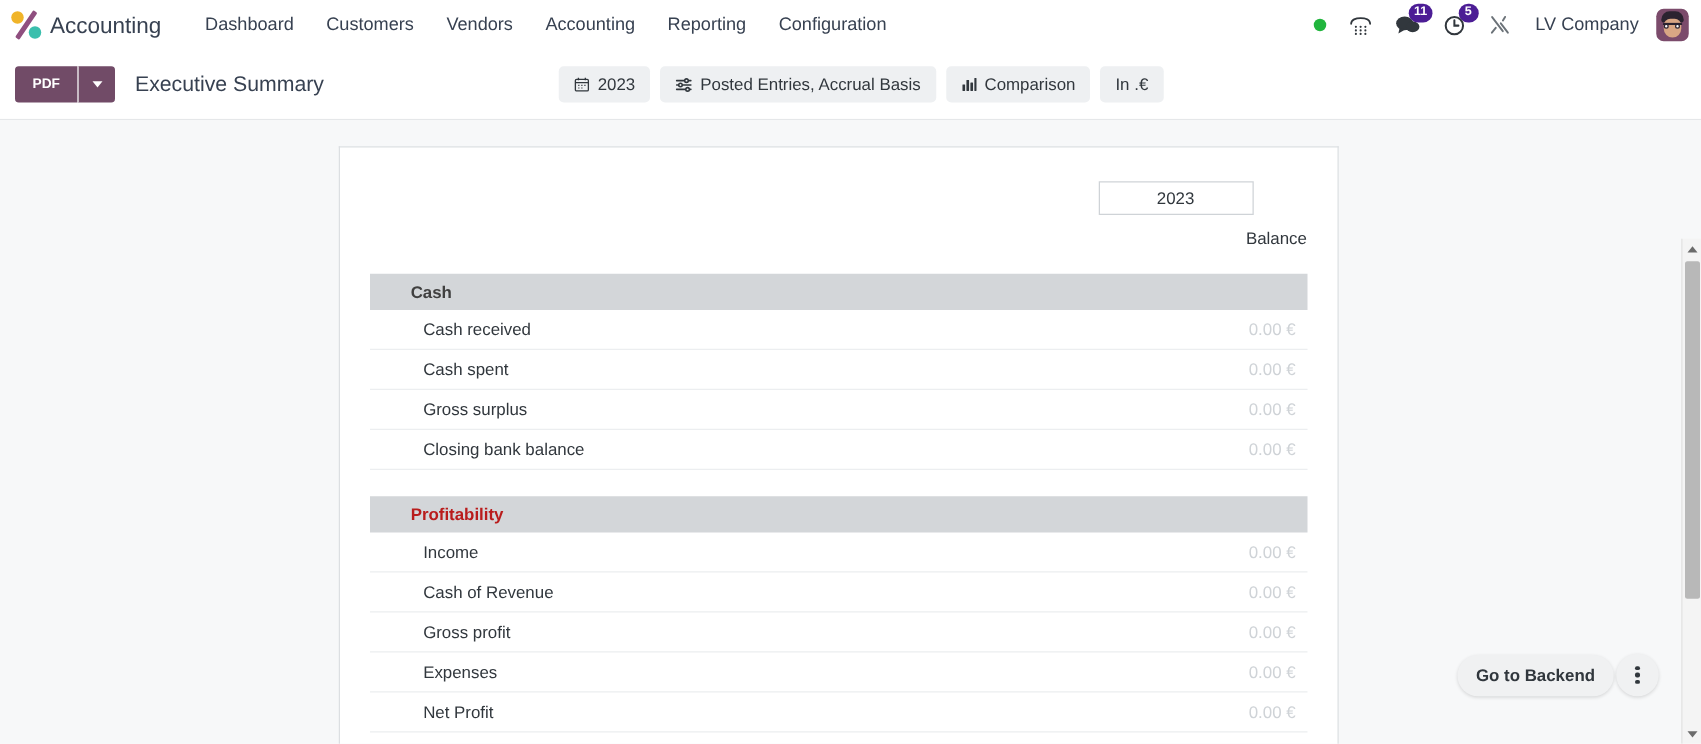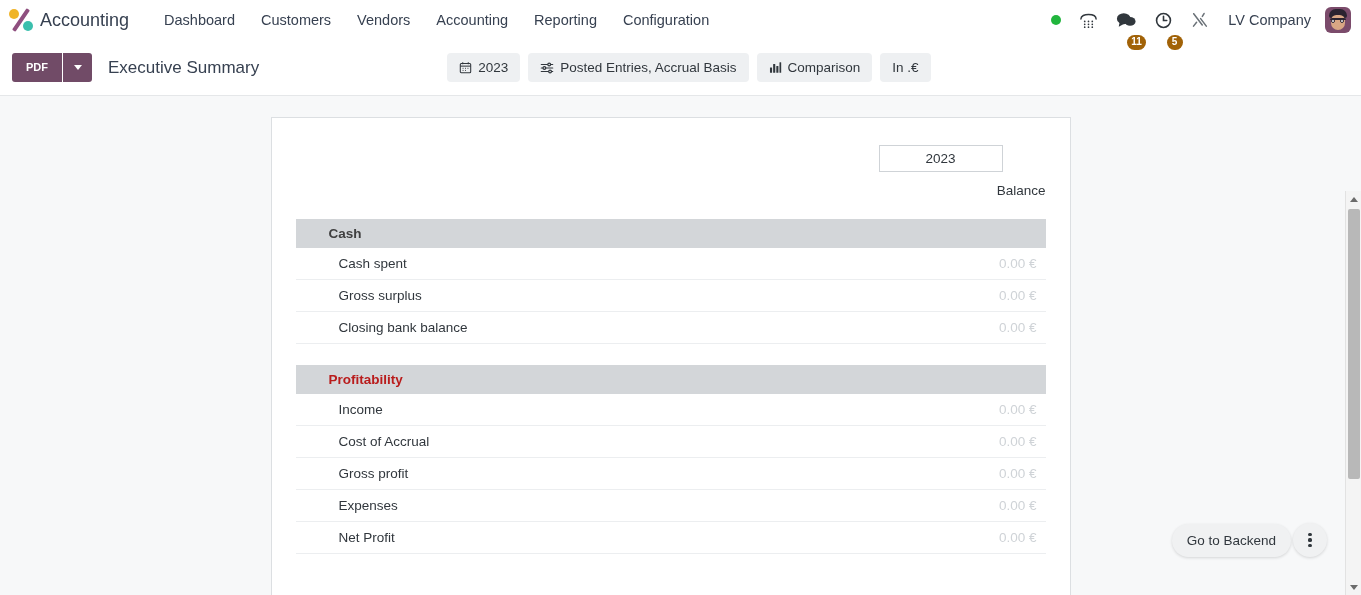--- a/index.html
+++ b/index.html
@@ -81,30 +81,29 @@
   .status-dot {
     width: 10px; height: 10px;
     border-radius: 50%;
     background: #21b53d;
     display: block;
   }
   .badge {
     position: absolute;
     top: -2px;
     right: -1px;
-    background: #a16207;
+    background: #4c1d95;
     color: #fff;
     font-size: 10px;
     line-height: 1;
     padding: 2.5px 4.5px;
     border-radius: 9px;
     font-weight: 600;
     min-width: 16px;
     text-align: left;
-    margin-top: 32px;
   }
   .company-name {
     font-size: 14.5px;
     color: #374151;
     padding: 8px 10px;
     white-space: nowrap;
     cursor: pointer;
   }
   .avatar {
     width: 26px; height: 26px;
@@ -295,21 +294,21 @@
     align-items: center;
     gap: 2px;
     z-index: 30;
   }
   .backend-btn {
     background: #f0f1f2;
     border: none;
     border-radius: 20px;
     padding: 9px 15px;
     font-size: 13.5px;
-    font-weight: 400;
+    font-weight: 700;
     color: #31373d;
     cursor: pointer;
     box-shadow: 0 1px 3px rgba(0,0,0,0.14);
     font-family: "Liberation Sans", sans-serif;
     white-space: nowrap;
   }
   .backend-kebab {
     background: #f0f1f2;
     border: none;
     border-radius: 50%;
@@ -530,20 +529,24 @@
           </tr>
       </thead>
 
       <tbody>
 
         <tr class="section-row">
           <td>Cash</td>
           <td class="right-pad"></td>
         </tr>
         <tr class="line-row">
+          <td>Cash received</td>
+          <td class="val">0.00 €</td>
+        </tr>
+        <tr class="line-row">
           <td>Cash spent</td>
           <td class="val">0.00 €</td>
         </tr>
         <tr class="line-row">
           <td>Gross surplus</td>
           <td class="val">0.00 €</td>
         </tr>
         <tr class="line-row">
           <td>Closing bank balance</td>
           <td class="val">0.00 €</td>
@@ -556,21 +559,21 @@
 
         <tr class="section-row">
           <td class="teal">Profitability</td>
           <td class="right-pad"></td>
         </tr>
         <tr class="line-row">
           <td>Income</td>
           <td class="val">0.00 €</td>
         </tr>
         <tr class="line-row">
-          <td>Cost of Accrual</td>
+          <td>Cash of Revenue</td>
           <td class="val">0.00 €</td>
         </tr>
         <tr class="line-row">
           <td>Gross profit</td>
           <td class="val">0.00 €</td>
         </tr>
         <tr class="line-row">
           <td>Expenses</td>
           <td class="val">0.00 €</td>
         </tr>

